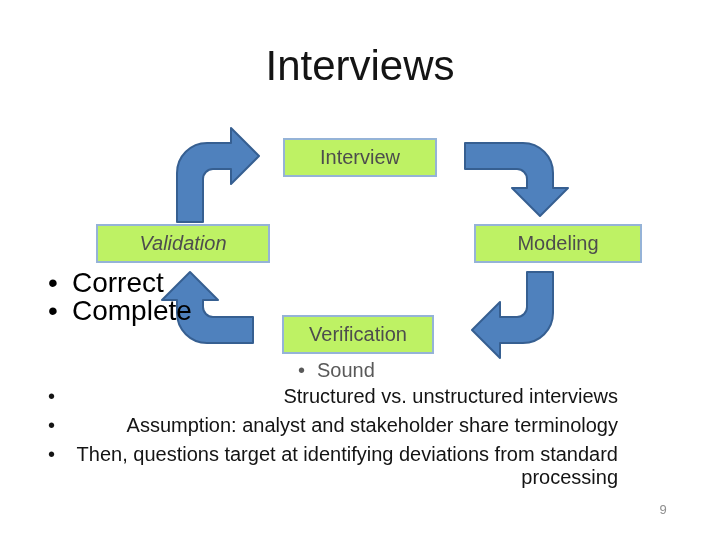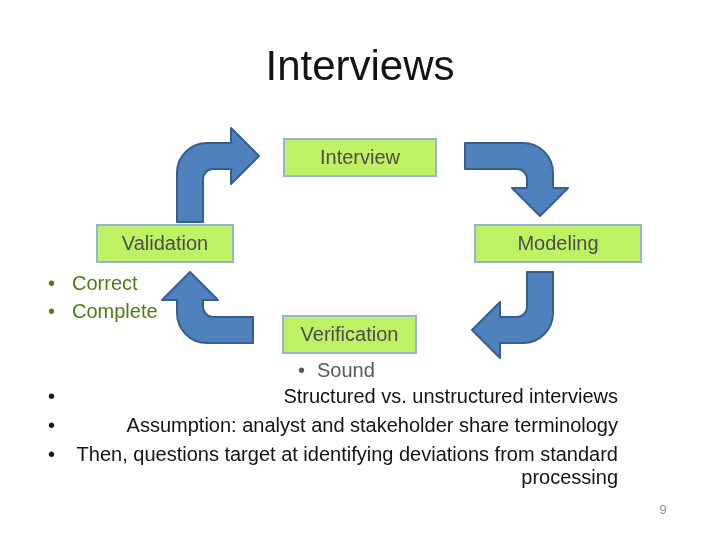--- a/index.html
+++ b/index.html
@@ -29,37 +29,37 @@
   .dbox{
     position:absolute;
     background:#bef264;
     border:2px solid #95B3D7;
     display:flex;align-items:center;justify-content:center;
     font-size:20px;
     color:#4D4D4D;
     box-sizing:border-box;
   }
   .box-interview   {left:283px;top:138px;width:154px;height:39px;}
-  .box-validation  {left:96px; top:224px;width:138px;height:39px;}
+  .box-validation  {left:96px; top:224px;width:174px;height:39px;font-style:italic;}
   .box-modeling    {left:462px;top:224px;width:168px;height:39px;margin-left:12px;}
-  .box-verification{left:282px;top:315px;width:135px;height:39px;align-items:center;}
+  .box-verification{left:282px;top:315px;width:152px;height:39px;align-items:center;}
   .bullet-group{position:absolute;}
   .bullet{
     position:relative;
     padding-left:32px;
   }
   .bullet::before{
     content:"\2022";
     position:absolute;
     left:8px;top:0;
   }
   .gray-bullets{
     left:40px;top:269px;
-    font-size:20px;line-height:28px;
-    color:#4d7c0f;
+    font-size:28px;line-height:28px;
+    color:#000000;
   }
   .sound-bullet{
     left:292px;top:357px;
     font-size:20px;line-height:26px;
     color:#595959;
   }
   .sound-bullet .bullet{padding-left:25px;}
   .sound-bullet .bullet::before{left:6px;}
   .main-bullets{
     left:40px;top:385px;

